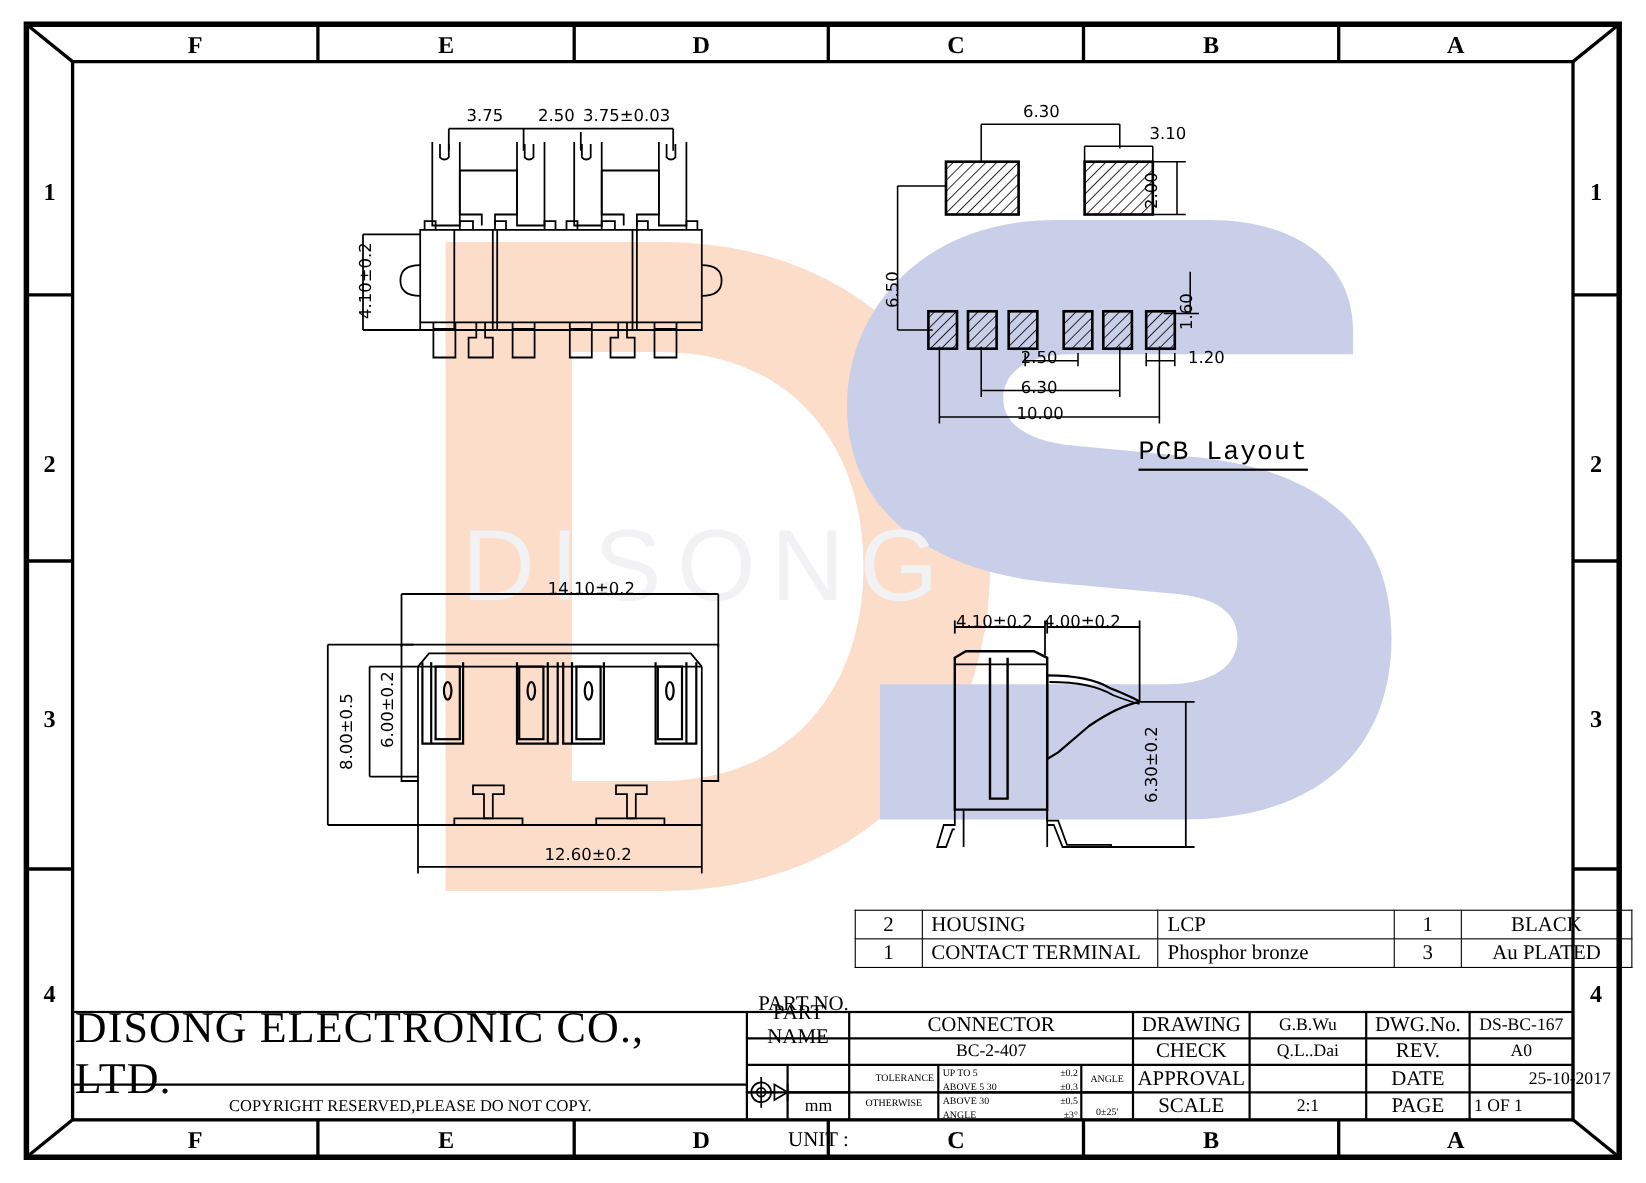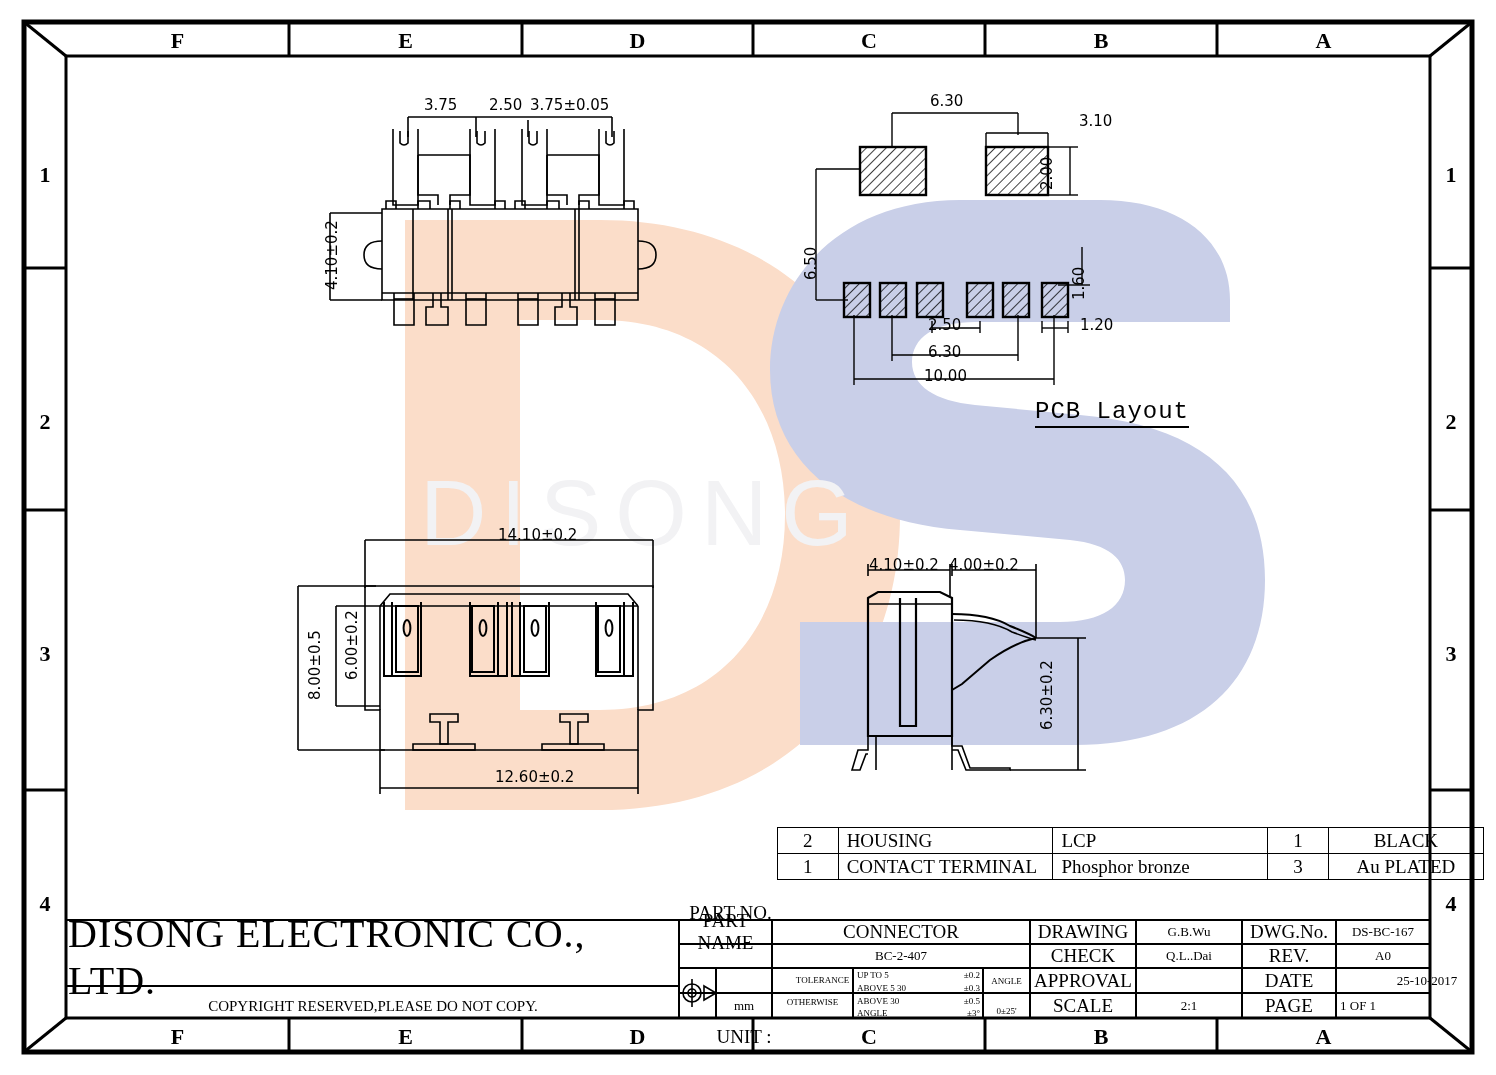--- a/index.html
+++ b/index.html
@@ -42,21 +42,21 @@
            justify-content:center;text-align:center;}
 
   #company{position:absolute;left:68px;top:931px;width:610px;height:52px;
            display:flex;align-items:center;justify-content:center;z-index:3;
            font-family:"Liberation Serif",serif;font-size:40px;letter-spacing:1px;}
   #copyright{position:absolute;left:68px;top:995px;width:610px;height:22px;
              display:flex;align-items:center;justify-content:center;z-index:3;
              font-family:"Liberation Serif",serif;font-size:15px;}
 
   .tbl-label{font-size:19px;}
-  .tbl-small{font-size:13px;}
+  .tbl-small{font-size:16px;}
   .tbl-tiny{font-size:9px;}
 </style>
 </head>
 <body>
 
 <svg id="watermark" viewBox="0 0 1496 1075">
 
   <g>
     <path d="M405 220 L405 810 L600 810 C790 810 900 680 900 515 C900 350 790 220 600 220 Z
              M520 320 L600 320 C720 320 785 405 785 515 C785 625 720 710 600 710 L520 710 Z" fill="#fbddc9" fill-rule="evenodd"></path>
@@ -197,21 +197,21 @@
     <line x1="176" y1="214" x2="196" y2="214"></line>
     <path d="M228 208 L228 240 L248 240 L248 208"></path>
     <line x1="228" y1="214" x2="248" y2="214"></line>
     <path d="M272 208 L272 222 L265 222 L265 240 L287 240 L287 222 L280 222 L280 208"></path>
     <path d="M305 208 L305 240 L325 240 L325 208"></path>
     <line x1="305" y1="214" x2="325" y2="214"></line>
   </g>
 </svg>
 <div class="dim" style="left:424px;top:98px;">3.75</div>
 <div class="dim" style="left:489px;top:98px;">2.50</div>
-<div class="dim" style="left:530px;top:98px;">3.75±0.05</div>
+<div class="dim" style="left:530px;top:98px;">3.75±0.03</div>
 <div class="dim dimv" style="left:325px;top:290px;transform:rotate(-90deg);">4.10±0.2</div>
 
 <svg class="view" style="left:790px;top:85px;" width="470" height="320" viewBox="0 0 470 320">
   <defs>
     <pattern id="hatch" width="7" height="7" patternTransform="rotate(45)" patternUnits="userSpaceOnUse">
       <line x1="0" y1="0" x2="0" y2="7" stroke="#000" stroke-width="1.5"></line>
     </pattern>
   </defs>
   <g stroke="#000" stroke-width="1.4" fill="none">
 
@@ -255,21 +255,21 @@
   <rect x="196" y="62" width="62" height="48" fill="url(#hatch)" stroke="#000" stroke-width="2.4"></rect>
 
   <rect x="54" y="198" width="26" height="34" fill="url(#hatch)" stroke="#000" stroke-width="2.4"></rect>
   <rect x="90" y="198" width="26" height="34" fill="url(#hatch)" stroke="#000" stroke-width="2.4"></rect>
   <rect x="127" y="198" width="26" height="34" fill="url(#hatch)" stroke="#000" stroke-width="2.4"></rect>
   <rect x="177" y="198" width="26" height="34" fill="url(#hatch)" stroke="#000" stroke-width="2.4"></rect>
   <rect x="213" y="198" width="26" height="34" fill="url(#hatch)" stroke="#000" stroke-width="2.4"></rect>
   <rect x="252" y="198" width="26" height="34" fill="url(#hatch)" stroke="#000" stroke-width="2.4"></rect>
 </svg>
 <div class="dim" style="left:930px;top:94px;">6.30</div>
-<div class="dim" style="left:1045px;top:114px;margin-left:34px;">3.10</div>
+<div class="dim" style="left:1045px;top:114px;">3.10</div>
 <div class="dim dimv" style="left:1040px;top:190px;transform:rotate(-90deg);">2.00</div>
 <div class="dim dimv" style="left:804px;top:280px;transform:rotate(-90deg);">6.50</div>
 <div class="dim dimv" style="left:1072px;top:300px;transform:rotate(-90deg);">1.60</div>
 <div class="dim" style="left:928px;top:318px;">2.50</div>
 <div class="dim" style="left:1080px;top:318px;">1.20</div>
 <div class="dim" style="left:928px;top:345px;">6.30</div>
 <div class="dim" style="left:924px;top:369px;">10.00</div>
 <div id="pcbtitle">PCB Layout</div>
 
 <svg class="view" style="left:280px;top:510px;" width="410" height="300" viewBox="0 0 410 300">

